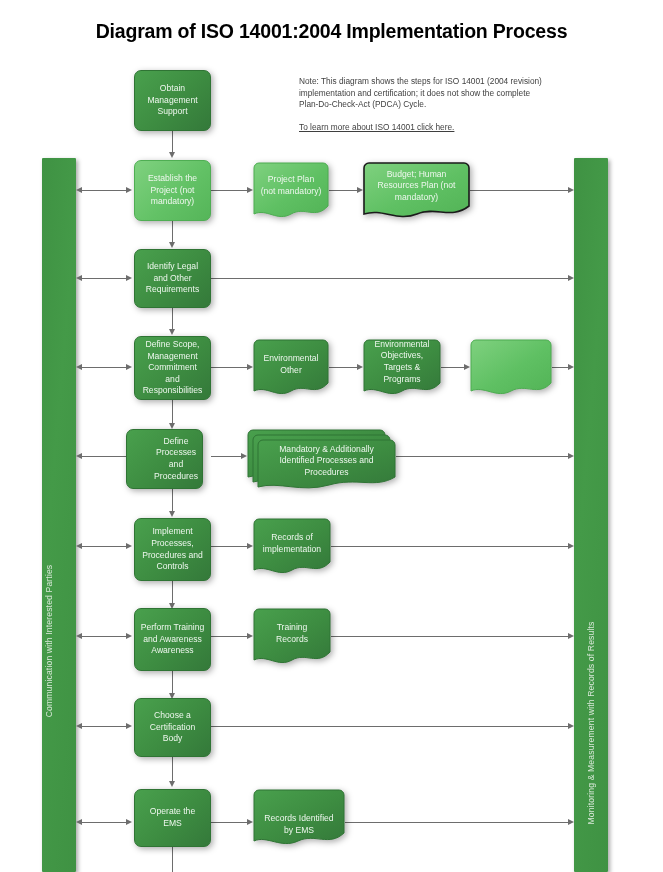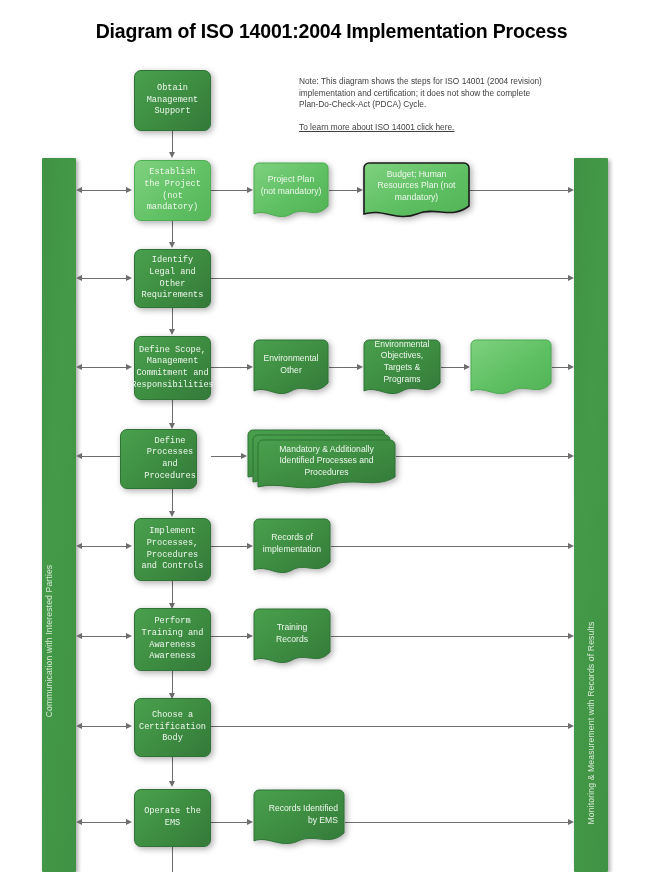--- a/index.html
+++ b/index.html
@@ -70,21 +70,20 @@
     position: absolute;
     display: flex;
     align-items: center;
     justify-content: center;
     text-align: center;
     color: #eef7ee;
     font-size: 8.6px;
     line-height: 11.6px;
     padding: 2px 5px;
     filter: drop-shadow(2px 2px 3px rgba(0,0,0,0.33));
-    font-family: Liberation Mono, monospace;
   }
   .proc {
     border-radius: 7px;
     background: linear-gradient(135deg, #49a04d 0%, #3d8c41 55%, #34793a 100%);
     border: 1px solid #2f7434;
   }
   .proc.light {
     background: linear-gradient(135deg, #7fd17f 0%, #63c266 55%, #55b559 100%);
     border: 1px solid #4fae53;
   }
@@ -260,21 +259,21 @@
   </div>
 
   <div class="node proc" style="left:134px; top:249px; width:77px; height:59px;">
     <span>Identify Legal and Other Requirements</span>
   </div>
 
   <div class="node proc" style="left:134px; top:336px; width:77px; height:64px;">
     <span>Define Scope, Management Commitment and Responsibilities</span>
   </div>
 
-  <div class="node proc" style="left:120px; top:429px; width:77px; height:60px;padding-left:28px;">
+  <div class="node proc" style="left:126px; top:429px; width:77px; height:60px;padding-left:28px;">
     <span>Define Processes and Procedures</span>
   </div>
 
   <div class="node proc" style="left:134px; top:518px; width:77px; height:63px;">
     <span>Implement Processes, Procedures and Controls</span>
   </div>
 
   <div class="node proc" style="left:134px; top:608px; width:77px; height:63px;">
     <span>Perform Training and Awareness Awareness</span>
   </div>
@@ -404,16 +403,16 @@
     <svg class="doc-svg" width="92" height="62" viewBox="0 0 92 62">
       <defs>
           <linearGradient id="gD6" x1="0" y1="0" x2="1" y2="1">
         <stop offset="0%" stop-color="#49a04d"></stop>
             <stop offset="55%" stop-color="#3d8c41"></stop>
             <stop offset="100%" stop-color="#34793a"></stop>
       </linearGradient>
         </defs>
       <path d="M6,1 H86 a5,5 0 0 1 5,5 V44 C76,58 62,44 45,52 C28,60 14,46 1,52 V6 a5,5 0 0 1 5,-5 Z" fill="url(#gD6)" stroke="#2f7434" stroke-width="1"></path>
     </svg>
-    <div class="doc-text" style="top:12px; height:28px;text-align:right;">Records Identified by EMS</div>
+    <div class="doc-text" style="top:22px; height:28px;">Records Identified by EMS</div>
   </div>
 
 </div>
 
 </body></html>

